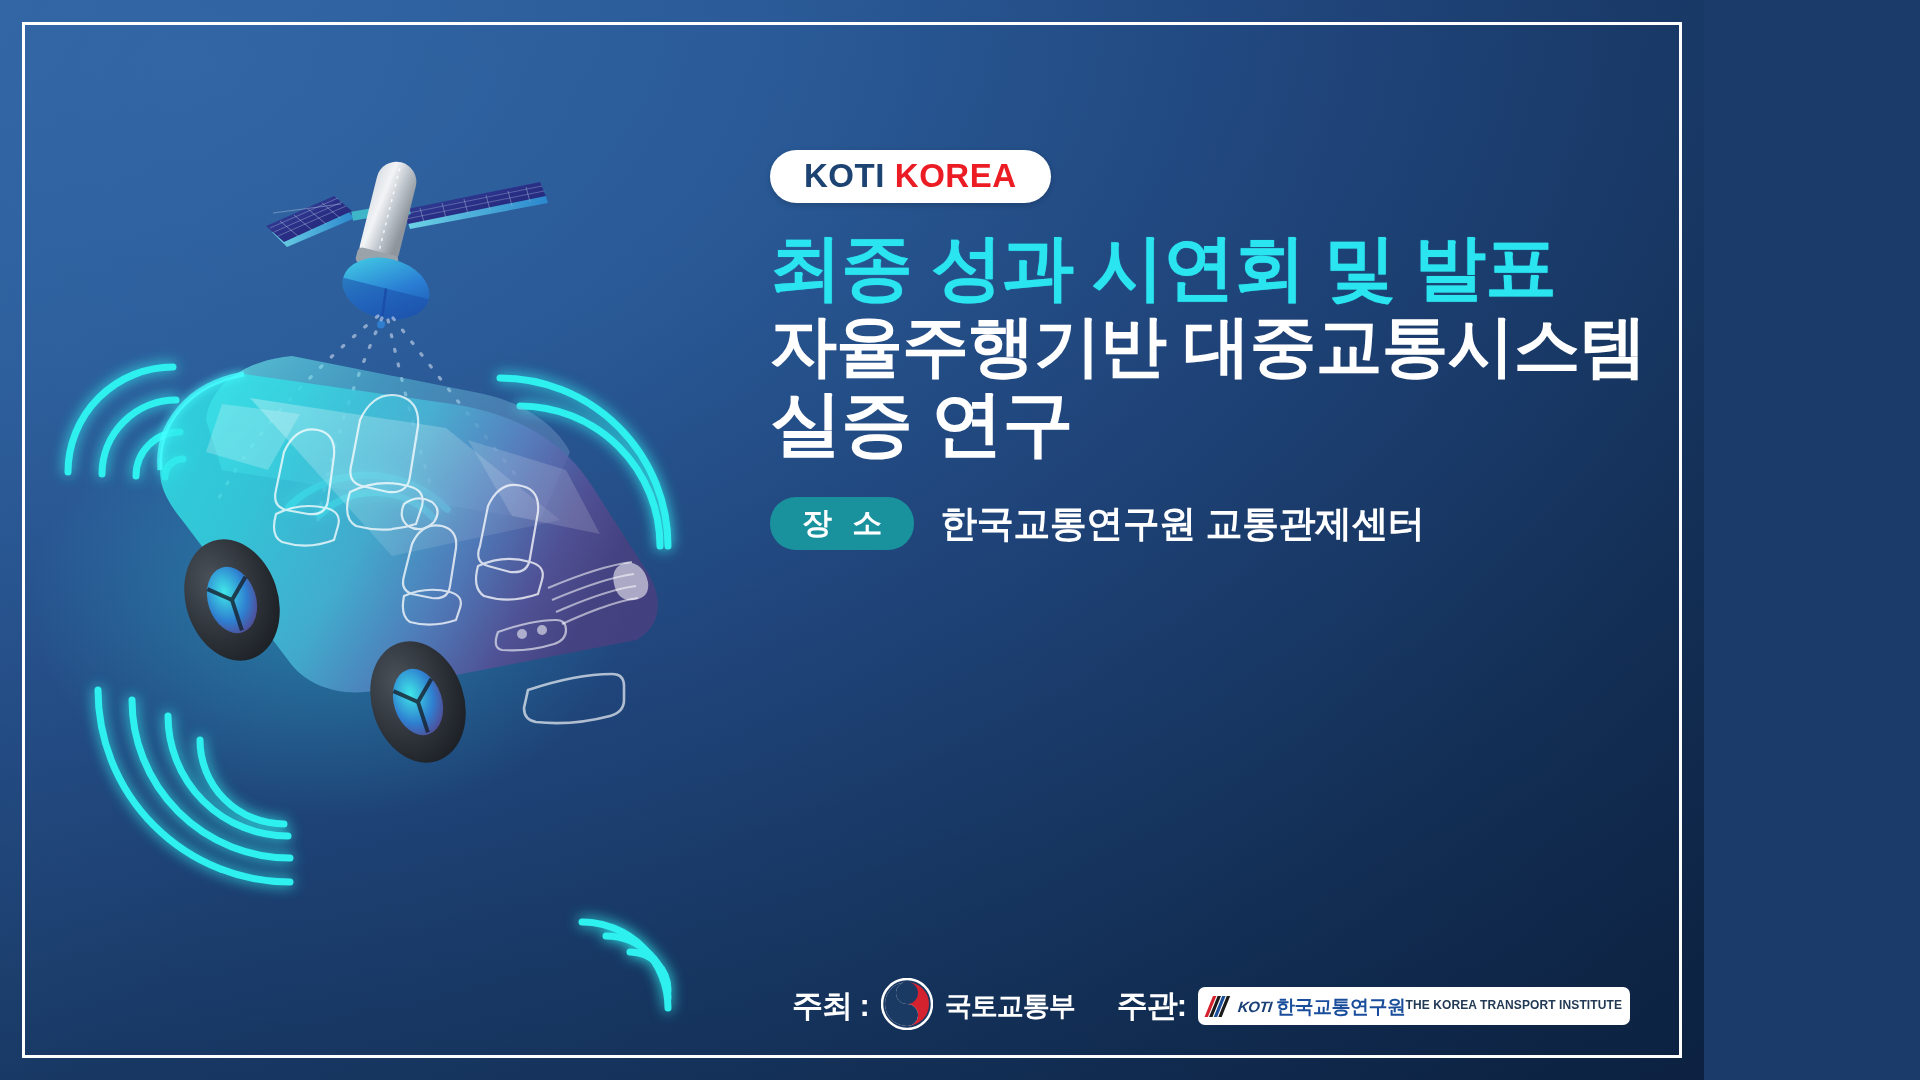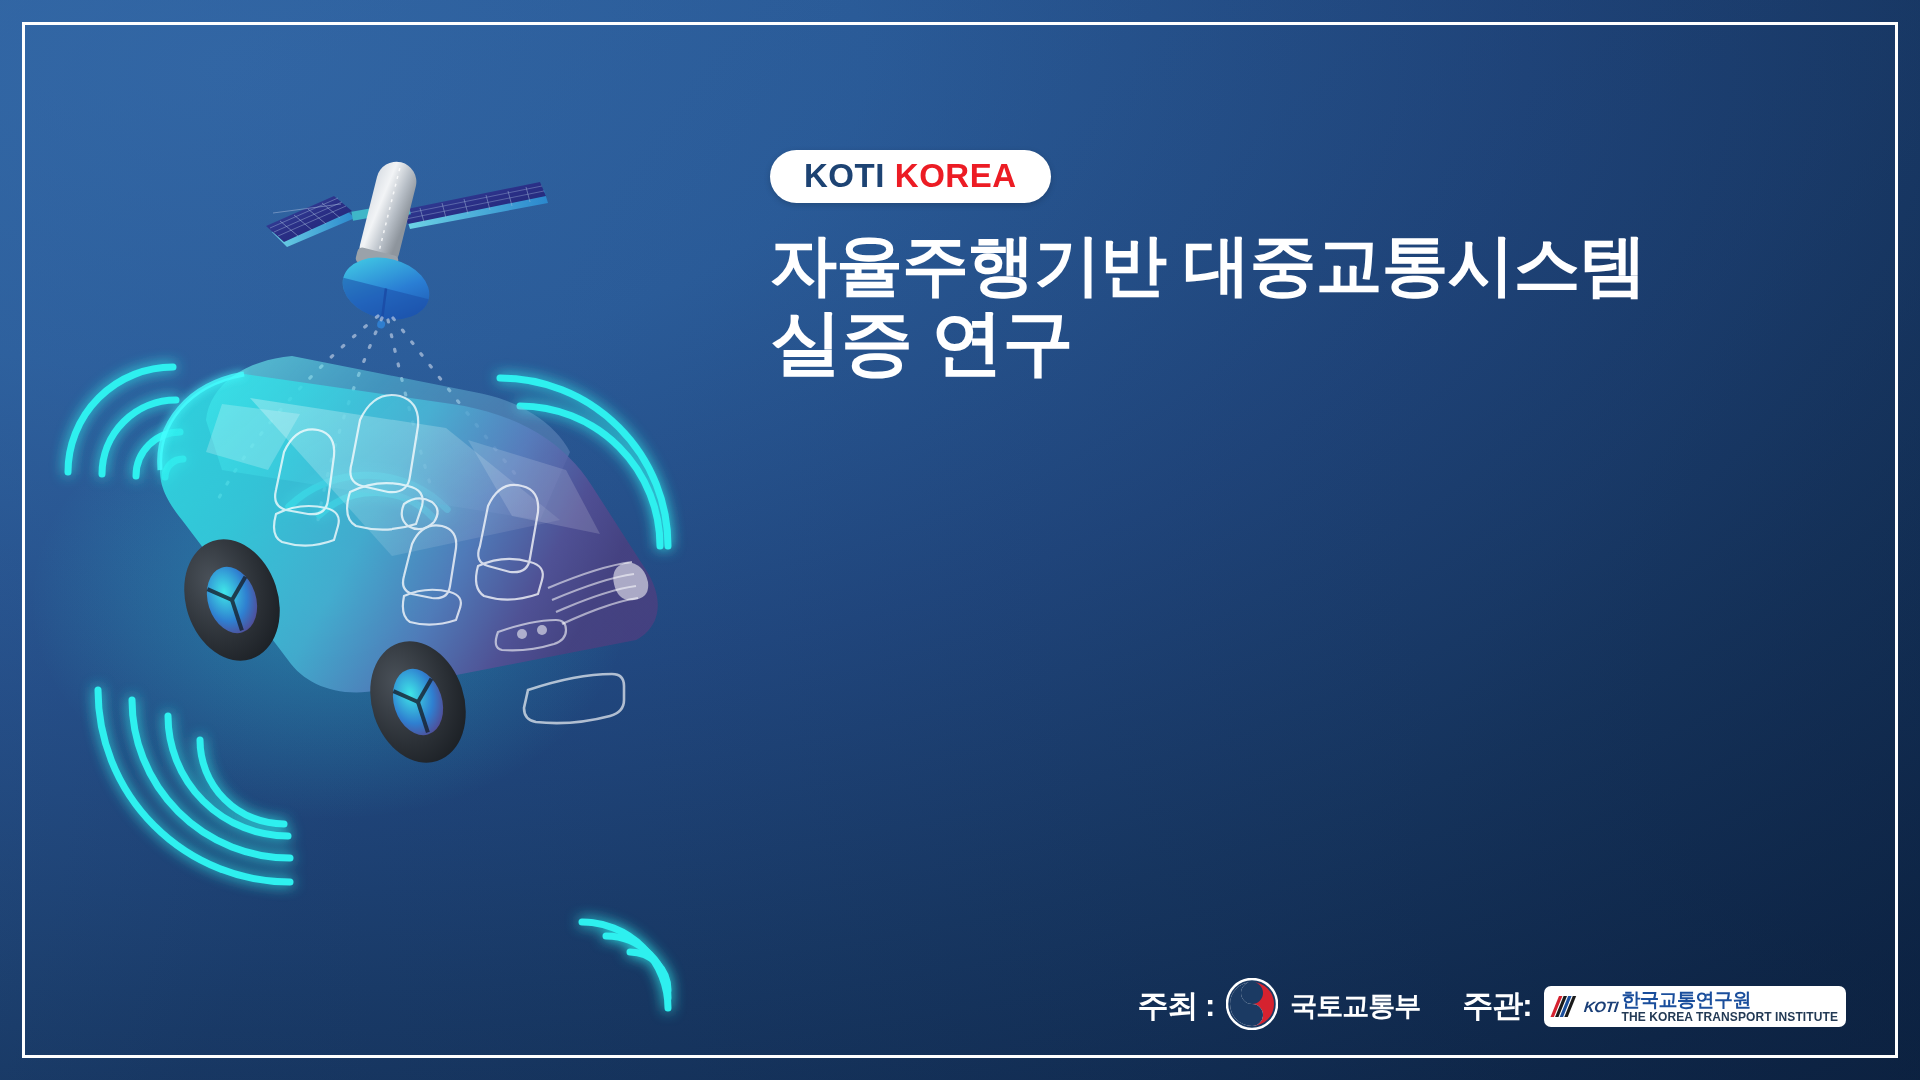--- a/index.html
+++ b/index.html
@@ -5,21 +5,21 @@
   * { margin:0; padding:0; box-sizing:border-box; }
   html,body { width:1920px; height:1080px; overflow:hidden; }
   body {
     font-family:"Liberation Sans", sans-serif;
     background:#1b3c6b;
   }
 
   
   #poster {
     position:relative;
-    width:1920px; height:1080px;
+    width:1704px; height:1080px;
     overflow:hidden;
     background:
       radial-gradient(ellipse 150% 130% at 12% 6%, #2f62a0 0%, #2a5b98 22%, #21477f 45%, #183864 66%, #112b50 85%, #0e2547 100%);
   }
   
   #poster::after{
     content:"";
     position:absolute; inset:0;
     background:linear-gradient(125deg, rgba(58,114,177,.35) 0%, rgba(40,85,145,.10) 35%, rgba(10,32,62,.18) 72%, rgba(8,26,52,.45) 100%);
     pointer-events:none;
@@ -124,21 +124,21 @@
     border-radius:7px;
     padding:4px 8px 4px 6px;
     gap:4px;
   }
   .koti-mark { display:flex; align-items:center; }
   .koti-word {
     font-style:italic; font-weight:bold; font-size:15px;
     color:#1a3f77; letter-spacing:-.5px; line-height:1;
     transform:skewX(-6deg);
   }
-  .koti-kr { display:flex; flex-direction:column; line-height:1; }
+  .koti-kr { display:flex; flex-direction:row; line-height:1; }
   .koti-kr .kr {
     color:#1a4e9c; font-size:19px; font-weight:bold; letter-spacing:-.5px;
   }
   .koti-kr .en {
     color:#233a55; font-size:12px; font-weight:bold; letter-spacing:.1px; margin-top:2px;
   }
 </style>
 </head>
 <body>
 
@@ -393,25 +393,30 @@
   </div>
 
   <div class="content">
 
     <div class="live-badge">
       <span class="koti">KOTI</span>
       <span class="live">KOREA</span>
     </div>
 
     <div class="title-block">
+      <div class="t-line cyan  l1">최종 성과 시연회 및 발표</div>
       <div class="t-line white l2">자율주행기반 대중교통시스템</div>
       <div class="t-line white l3">실증 연구</div>
     </div>
 
     <div class="info">
+      <div class="info-row">
+        <span class="pill">장 소</span>
+        <span class="info-text">한국교통연구원 교통관제센터</span>
+      </div>
     </div>
   </div>
 
   <div class="footer">
 
     <div class="org">
       <span class="org-label">주최 :</span>
       <span>
         <svg width="52" height="52" viewBox="0 0 52 52" xmlns="http://www.w3.org/2000/svg">
           <circle cx="26" cy="26" r="25" fill="#1b3a63"></circle>

